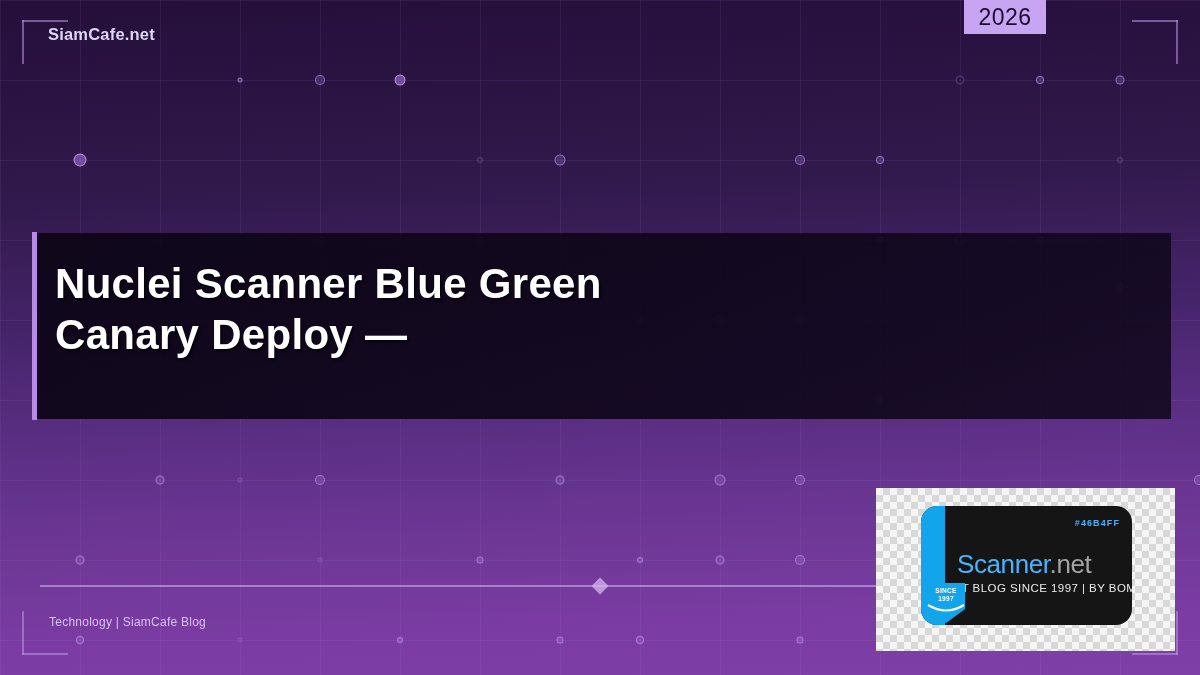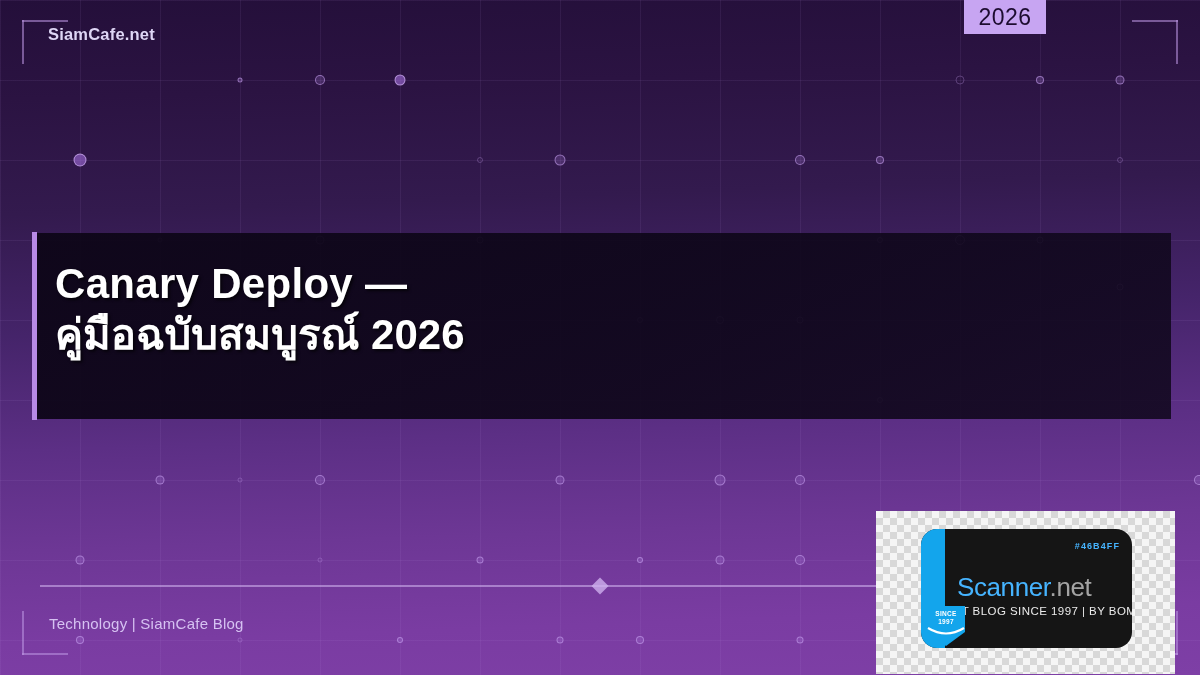--- a/index.html
+++ b/index.html
@@ -136,39 +136,38 @@
     width:12px; height:12px;
     margin-left:-6px; margin-top:-6px;
     background:rgba(206,176,238,.80);
     transform:rotate(45deg);
   }
 
   
   .footer-cat {
     position:absolute;
     left:49px; top:615px;
-    font-size:15px;
+    font-size:12px;
     color:#d6c2f2;
     letter-spacing:.25px;
     white-space:nowrap;
   }
 
   
   .logo-card {
     position:absolute;
     left:876px; top:488px;
     width:299px; height:163px;
     background-color:#f5f5f5;
     background-image:
       linear-gradient(45deg, #d8d8d8 25%, transparent 25%, transparent 75%, #d8d8d8 75%),
       linear-gradient(45deg, #d8d8d8 25%, transparent 25%, transparent 75%, #d8d8d8 75%);
     background-size:14px 14px;
     background-position:0 0, 7px 7px;
     overflow:hidden;
-    margin-top:23px;
   }
   .logo-inner {
     position:absolute;
     left:45px; top:18px;
     width:211px; height:119px;
     background:#151515;
     border-radius:16px;
     overflow:hidden;
   }
   .logo-stripe {
@@ -295,22 +294,22 @@
   </div>
 
   <div class="site-name">SiamCafe.net</div>
 
   <div class="year-badge">2026</div>
 
   <div class="title-panel"></div>
   <div class="accent-bar"></div>
 
   <div class="title-text">
+    <div>Nuclei Scanner Blue Green</div>
     <div>Canary Deploy —</div>
-    <div class="th">คู่มือฉบับสมบูรณ์ 2026</div>
   </div>
 
   <div class="divider">
     <span class="diamond"></span>
   </div>
 
   <div class="footer-cat">Technology | SiamCafe Blog</div>
 
   <div class="logo-card">
     <div class="logo-inner">

